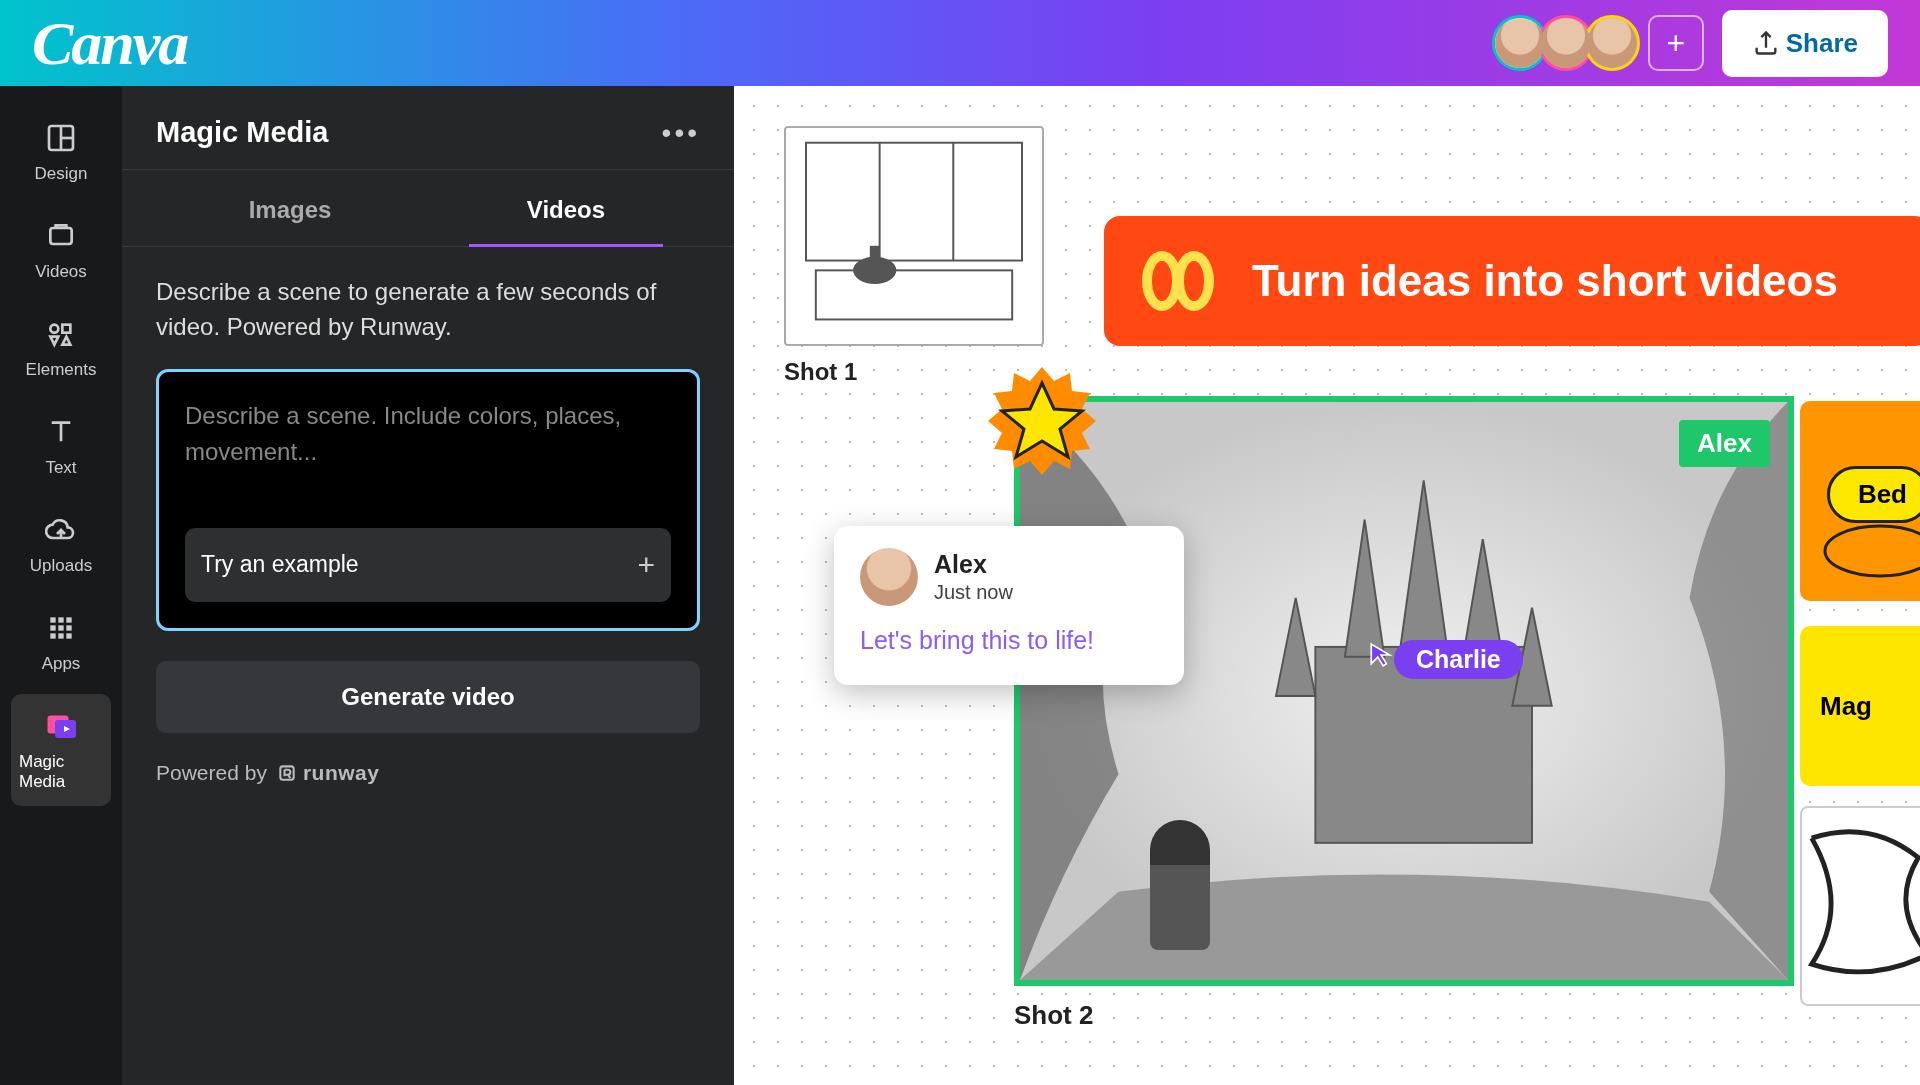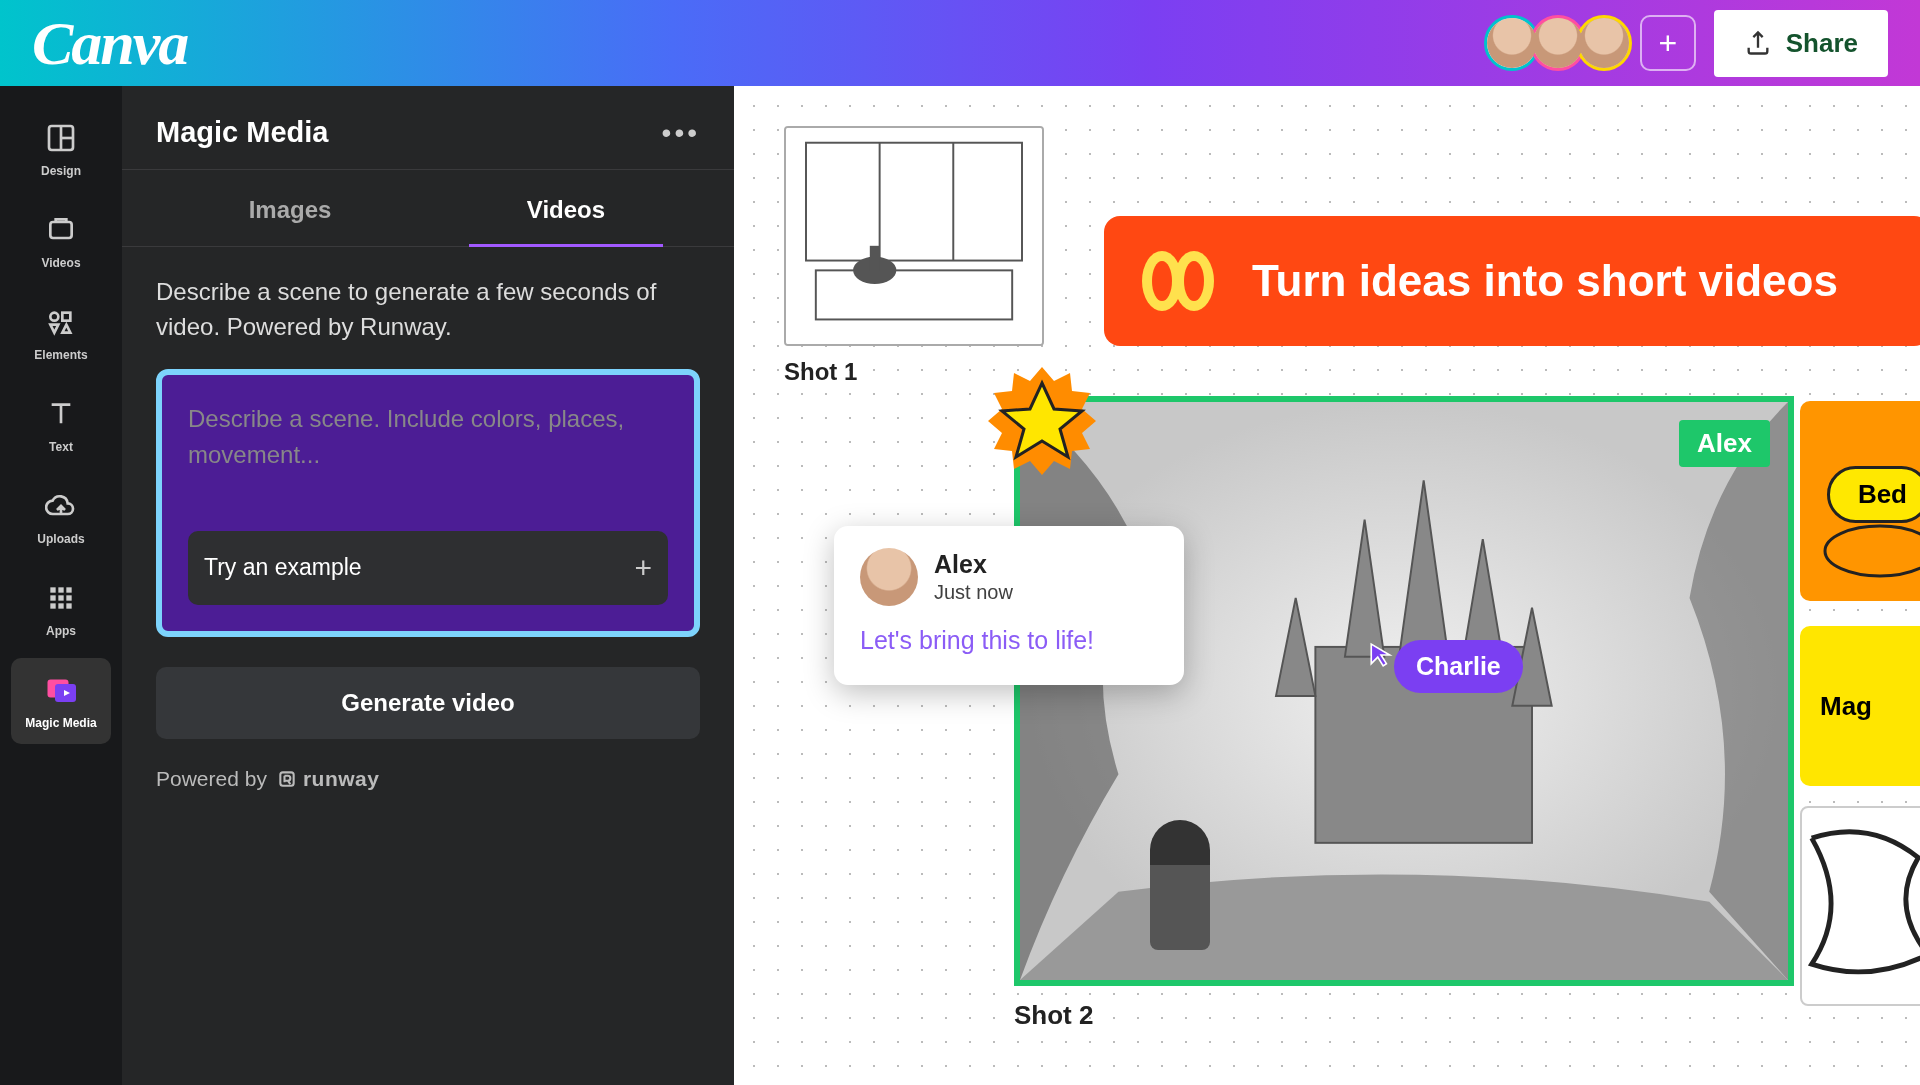--- a/index.html
+++ b/index.html
@@ -10,44 +10,44 @@
 .logo { font-family: 'Brush Script MT', cursive; font-size: 62px; font-weight: bold; color: #fff; font-style: italic; letter-spacing: -2px; }
 .topbar-right { margin-left: auto; display: flex; align-items: center; gap: 18px; }
 .avatars { display: flex; align-items: center; }
 .avatar { width: 56px; height: 56px; border-radius: 50%; border: 3px solid; margin-left: -10px; background: #ddd; display: flex; align-items: center; justify-content: center; font-size: 24px; overflow: hidden; }
 .avatar:first-child { margin-left: 0; }
 .av1 { border-color: #00c4cc; background: #f4d0c4; }
 .av2 { border-color: #ff4ea1; background: #e8b090; }
 .av3 { border-color: #ffd700; background: #d4b896; }
 .avatar-face { width: 100%; height: 100%; border-radius: 50%; background: radial-gradient(circle at 50% 35%, #e8c4a8 45%, #c89878 48%); position: relative; }
 .add-collab { width: 56px; height: 56px; border-radius: 10px; border: 2px solid rgba(255,255,255,0.6); display: flex; align-items: center; justify-content: center; color: #fff; font-size: 32px; cursor: pointer; margin-left: 8px; }
-.share-btn { background: #fff; border: none; border-radius: 4px; padding: 18px 30px; font-size: 26px; font-weight: 600; display: flex; align-items: center; gap: 14px; cursor: pointer; color: #14532d; }
+.share-btn { background: #fff; border: none; border-radius: 10px; padding: 18px 30px; font-size: 26px; font-weight: 600; display: flex; align-items: center; gap: 6px; cursor: pointer; color: #0369a1; }
 
 
 .main { display: flex; height: calc(100% - 86px); }
 
 
 .rail { width: 122px; background: #18191b; display: flex; flex-direction: column; align-items: center; padding-top: 20px; gap: 6px; }
 .rail-item { display: flex; flex-direction: column; align-items: center; gap: 8px; color: #ccc; padding: 14px 8px; border-radius: 10px; cursor: pointer; width: 100px; }
 .rail-item.active { background: #333; color: #fff; }
 .rail-item .ricon { width: 36px; height: 36px; display: flex; align-items: center; justify-content: center; }
-.rail-item span { font-size: 12px; font-weight: 700; }
+.rail-item span { font-size: 17px; font-weight: 400; }
 
 
 .panel { width: 612px; background: #252627; color: #fff; display: flex; flex-direction: column; }
 .panel-header { padding: 30px 34px 20px; display: flex; align-items: center; justify-content: space-between; border-bottom: 1px solid #3a3a3c; }
 .panel-title { font-size: 29px; font-weight: 700; }
 .more-dots { font-size: 28px; letter-spacing: 3px; cursor: pointer; color: #ccc; }
 .tabs { display: flex; padding: 0 30px; border-bottom: 1px solid #3a3a3c; }
 .tab { flex: 1; text-align: center; padding: 26px 0 22px; font-size: 24px; font-weight: 600; color: #aaa; cursor: pointer; position: relative; }
 .tab.active { color: #fff; text-align: center; }
 .tab.active::after { content: ''; position: absolute; bottom: -1px; left: 15%; right: 15%; height: 3px; background: #a259ff; }
 .panel-body { padding: 28px 34px; }
 .desc-text { font-size: 24px; color: #ddd; line-height: 1.45; margin-bottom: 24px; }
-.prompt-box { border: 6px solid #7dd3fc; border-radius: 12px; padding: 26px; background: #4c1d95; }
+.prompt-box { border: 3px solid #7dd3fc; border-radius: 12px; padding: 26px; background: #000000; }
 .prompt-placeholder { font-size: 24px; color: #888; line-height: 1.5; min-height: 110px; }
 .try-example { margin-top: 20px; background: #2e2f31; border-radius: 10px; padding: 20px 16px; display: flex; align-items: center; justify-content: space-between; font-size: 23px; cursor: pointer; }
 .plus-icon { font-size: 30px; color: #ccc; }
 .gen-btn { margin-top: 30px; width: 100%; background: #35373a; border: none; color: #fff; font-size: 24px; font-weight: 600; padding: 22px; border-radius: 10px; cursor: pointer; }
 .powered { margin-top: 28px; font-size: 21px; color: #bbb; display: flex; align-items: center; gap: 10px; }
 .runway-logo { font-weight: 700; letter-spacing: 0.5px; display: flex; align-items: center; gap: 6px; }
 
 
 .canvas { flex: 1; background: #fff; position: relative; overflow: hidden; }
 .dotgrid { position: absolute; inset: 0; background-image: radial-gradient(circle, #bbb 1.5px, transparent 1.5px); background-size: 24px 24px; background-position: 8px 8px; }
@@ -68,21 +68,21 @@
 .star-badge { position: absolute; left: 248px; top: 275px; width: 120px; height: 120px; z-index: 5; }
 
 .comment { position: absolute; left: 100px; top: 440px; width: 350px; background: #fff; border-radius: 14px; box-shadow: 0 8px 30px rgba(0,0,0,0.25); padding: 22px 26px 30px; z-index: 6; }
 .comment-head { display: flex; align-items: center; gap: 16px; margin-bottom: 20px; }
 .comment-avatar { width: 58px; height: 58px; border-radius: 50%; background: radial-gradient(circle at 50% 35%, #e8c4a8 45%, #c89878 48%); }
 .comment-name { font-size: 25px; font-weight: 700; color: #222; }
 .comment-time { font-size: 20px; color: #404040; margin-top: 2px; }
 .comment-body { font-size: 25px; color: #8b5cf6; }
 
 .cursor-charlie { position: absolute; left: 640px; top: 558px; z-index: 10; }
-.cursor-label { background: #7b3ff2; color: #fff; font-size: 25px; font-weight: 600; padding: 12px 22px; border-radius: 28px; margin-left: 20px; margin-top: -4px; display: inline-block; }
+.cursor-label { background: #7b3ff2; color: #fff; font-size: 25px; font-weight: 600; padding: 5px 22px; border-radius: 28px; margin-left: 20px; margin-top: -4px; display: inline-block; }
 
 .orange-box { position: absolute; right: -10px; top: 315px; width: 130px; height: 200px; background: #ff9500; border-radius: 10px; }
 .bed-pill { position: absolute; right: -10px; top: 380px; background: #ffe800; border: 3px solid #222; border-radius: 40px; padding: 10px 20px 10px 28px; font-size: 26px; font-weight: 700; }
 .yellow-box { position: absolute; right: -10px; top: 540px; width: 130px; height: 160px; background: #ffe600; border-radius: 10px; display: flex; align-items: center; padding-left: 20px; font-size: 26px; font-weight: 600; }
 .sketch-box { position: absolute; right: -10px; top: 720px; width: 130px; height: 200px; background: #fff; border: 2px solid #ccc; border-radius: 8px; }
 .sketch-castle { width: 100%; height: 100%; background: radial-gradient(ellipse at 55% 45%, #aaa 10%, #ccc 25%, #e0e0e0 50%, #d0d0d0 60%); position: relative; }
 .boy { position: absolute; left: 130px; bottom: 30px; width: 60px; height: 130px; background: linear-gradient(#333 35%, #555 35%); border-radius: 30px 30px 8px 8px; }
 
 svg { display: block; }
 </style>

